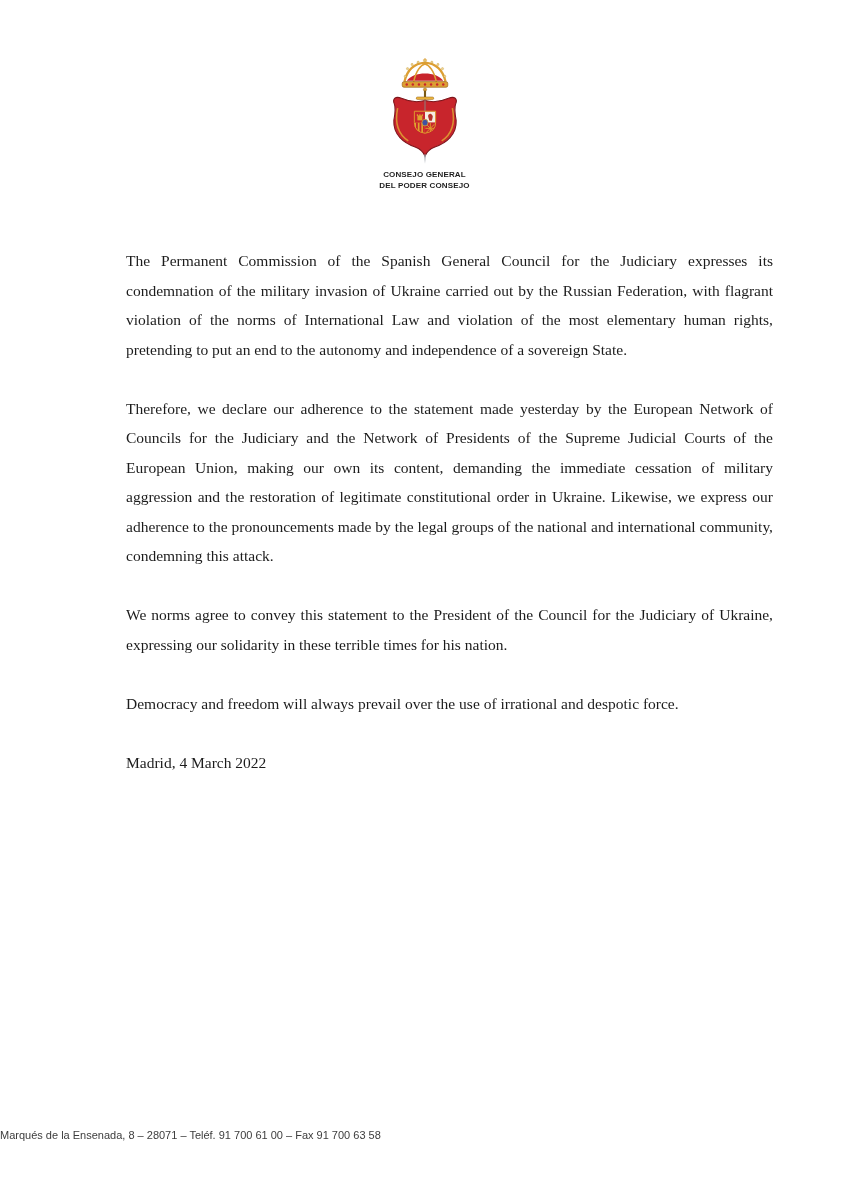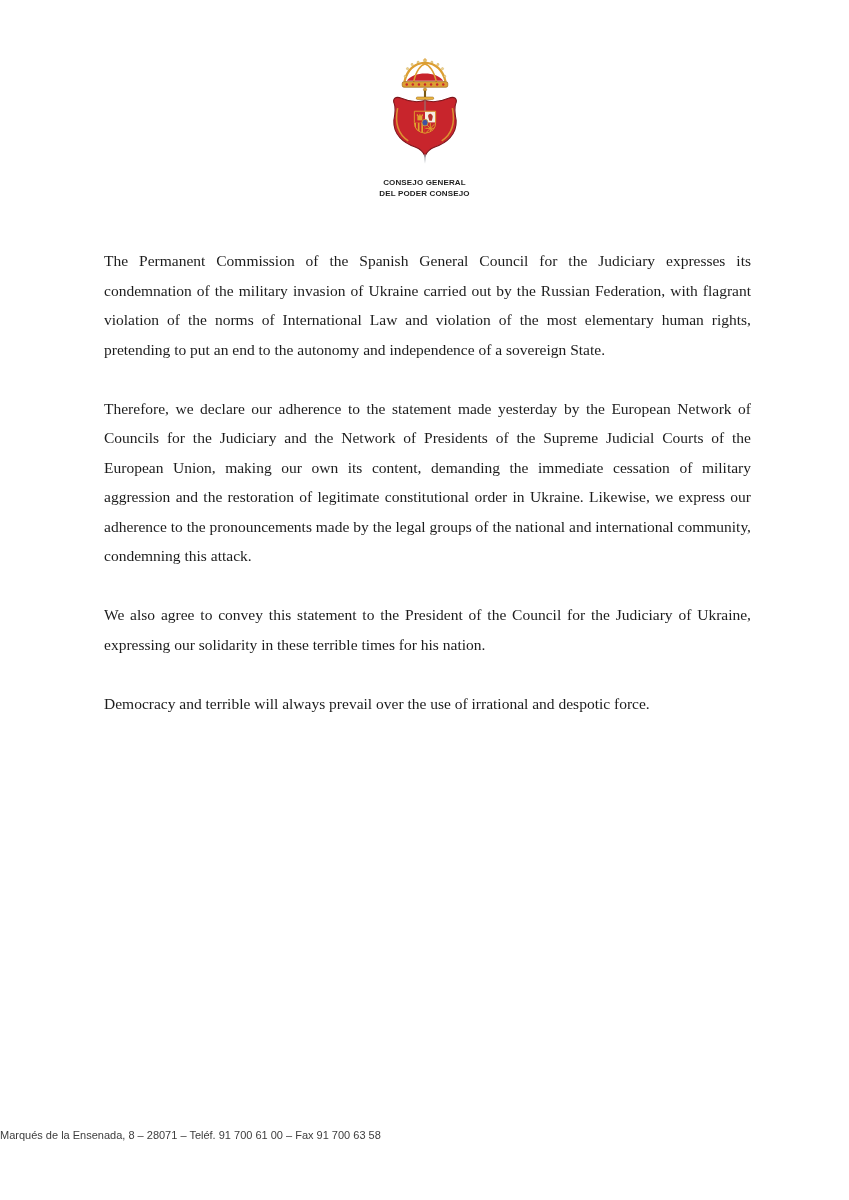--- a/index.html
+++ b/index.html
@@ -17,32 +17,32 @@
     position: absolute;
     top: 58px;
     left: 0;
     width: 100%;
     display: flex;
     flex-direction: column;
     align-items: center;
   }
   .crest { display: block; }
   .org-name {
-    margin-top: 11px;
+    margin-top: 3px;
     font-family: "Liberation Sans", sans-serif;
     font-weight: 700;
     font-size: 8px;
     line-height: 11px;
     letter-spacing: 0.15px;
     color: #1f1f1f;
     text-align: center;
   }
   .letter {
     position: absolute;
-    left: 104px;
+    left: 126px;
     top: 246px;
     width: 647px;
     font-size: 15.5px;
     line-height: 29.5px;
     text-align: justify;
   }
   .letter p { margin: 0 0 29.5px 0; }
   .dateline { text-align: left; }
   .footer {
     position: absolute;
@@ -136,19 +136,20 @@
     </svg>
     <div class="org-name">
       <div>CONSEJO GENERAL</div>
       <div>DEL PODER CONSEJO</div>
     </div>
   </div>
 
   <div class="letter">
     <p>The Permanent Commission of the Spanish General Council for the Judiciary expresses its condemnation of the military invasion of Ukraine carried out by the Russian Federation, with flagrant violation of the norms of International Law and violation of the most elementary human rights, pretending to put an end to the autonomy and independence of a sovereign State.</p>
     <p>Therefore, we declare our adherence to the statement made yesterday by the European Network of Councils for the Judiciary and the Network of Presidents of the Supreme Judicial Courts of the European Union, making our own its content, demanding the immediate cessation of military aggression and the restoration of legitimate constitutional order in Ukraine. Likewise, we express our adherence to the pronouncements made by the legal groups of the national and international community, condemning this attack.</p>
-    <p>We also agree to convey this statement to the President of the Council for the Judiciary of Ukraine, expressing our solidarity in these terrible times for his nation.</p>
-    <p>Democracy and terrible will always prevail over the use of irrational and despotic force.</p>
+    <p>We norms agree to convey this statement to the President of the Council for the Judiciary of Ukraine, expressing our solidarity in these terrible times for his nation.</p>
+    <p>Democracy and freedom will always prevail over the use of irrational and despotic force.</p>
+    <p class="dateline">Madrid, 4 March 2022</p>
   </div>
 
   <div class="footer">Marqués de la Ensenada, 8 – 28071 – Teléf. 91 700 61 00 – Fax 91 700 63 58</div>
 
 </div>
 
 </body></html>

